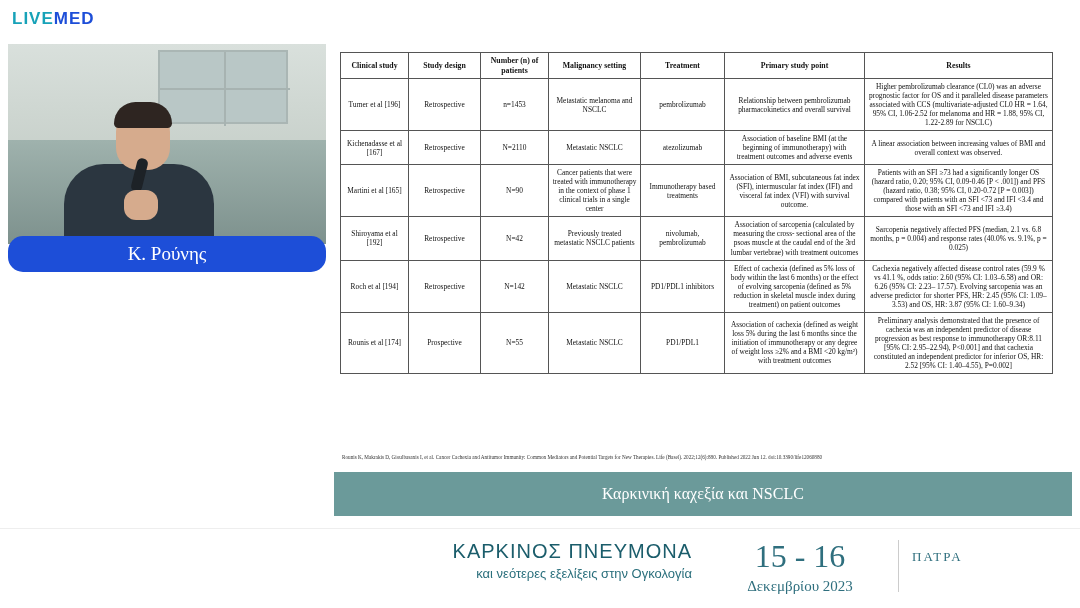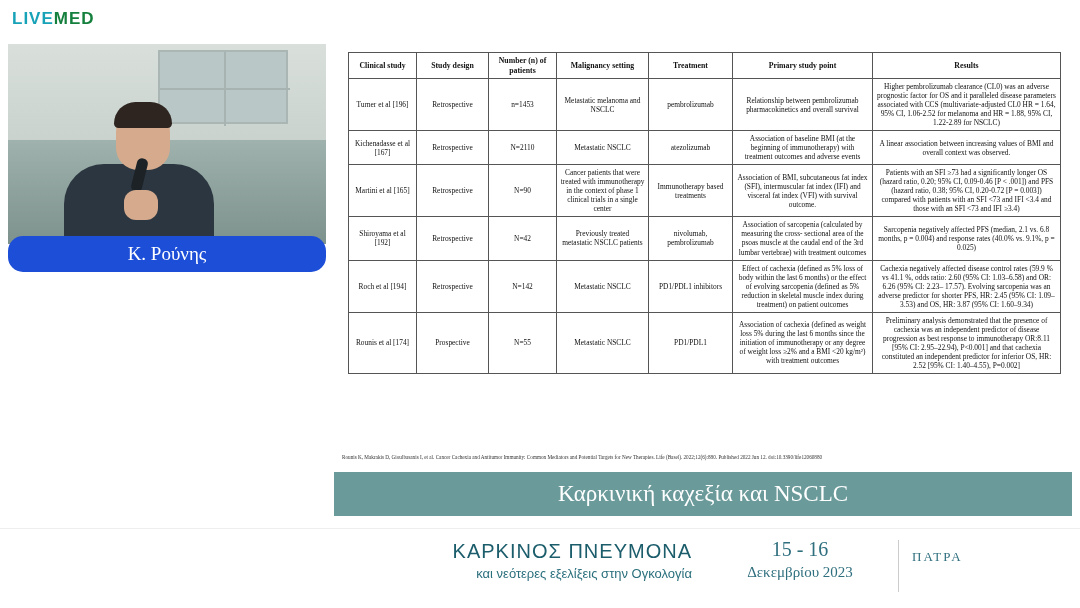--- a/index.html
+++ b/index.html
@@ -14,21 +14,21 @@
   
   .topbar {
     position: absolute; left: 0; top: 0; width: 1080px; height: 38px;
     background: #ffffff;
   }
   .logo {
     position: absolute; left: 12px; top: 9px;
     font-size: 17px; font-weight: bold; letter-spacing: 1px;
     color: #17a2b8;
   }
-  .logo .med { color: #15803d; }
+  .logo .med { color: #1d4ed8; }
 
   
   .video {
     position: absolute; left: 8px; top: 44px; width: 318px; height: 200px;
     background: linear-gradient(180deg,#cfd8d4 0%, #b9c4c0 40%, #9fb0ab 100%);
     overflow: hidden;
   }
   .v-wall {
     position: absolute; left: 0; top: 0; width: 318px; height: 120px;
     background: linear-gradient(180deg,#d9e0dc 0%, #c6cfc9 100%);
@@ -77,21 +77,21 @@
   .nameplate span {
     color: #ffffff; font-size: 19px; font-family: "Liberation Serif", serif;
   }
 
   
   .slide {
     position: absolute; left: 334px; top: 44px; width: 738px; height: 425px;
     background: #ffffff;
   }
   .tablewrap {
-    position: absolute; left: 14px; top: 8px; width: 712px;
+    position: absolute; left: 6px; top: 8px; width: 712px;
   }
   table.pub {
     border-collapse: collapse;
     width: 712px;
     font-family: "Liberation Serif", serif;
     table-layout: fixed;
   }
   table.pub th, table.pub td {
     border: 1px solid #555555;
     padding: 3px 3px;
@@ -115,21 +115,21 @@
     font-size: 5.2px; color: #333333;
   }
 
   
   .caption {
     position: absolute; left: 334px; top: 472px; width: 738px; height: 44px;
     background: #6b9a9a;
     display: flex; align-items: center; justify-content: center;
   }
   .caption span {
-    color: #ffffff; font-size: 23px; font-family: "Liberation Serif", serif;
+    color: #ffffff; font-size: 16px; font-family: "Liberation Serif", serif;
   }
 
   
   .bottom {
     position: absolute; left: 0; top: 528px; width: 1080px; height: 80px;
     background: #ffffff;
     border-top: 1px solid #eeeeee;
     overflow: hidden;
   }
   .b-left {
@@ -147,21 +147,21 @@
     font-family: "Liberation Sans", sans-serif;
   }
   .b-mid .m2 {
     font-size: 13px; color: #2a6f7c; margin-top: 3px;
     font-family: "Liberation Sans", sans-serif;
   }
   .b-date {
     position: absolute; left: 710px; top: 538px; width: 180px; text-align: center;
     color: #2f6f7e; font-family: "Liberation Serif", serif;
   }
-  .b-date .d1 { font-size: 20px; }
+  .b-date .d1 { font-size: 32px; }
   .b-date .d2 { font-size: 15px; margin-top: 3px; }
   .divider {
     position: absolute; left: 898px; top: 540px; width: 1px; height: 52px;
     background: #cccccc;
   }
   .b-hotel {
     position: absolute; left: 912px; top: 544px; width: 150px;
     color: #2f6f7e; font-family: "Liberation Serif", serif;
   }
   .b-hotel .h1 { font-size: 18px; }

